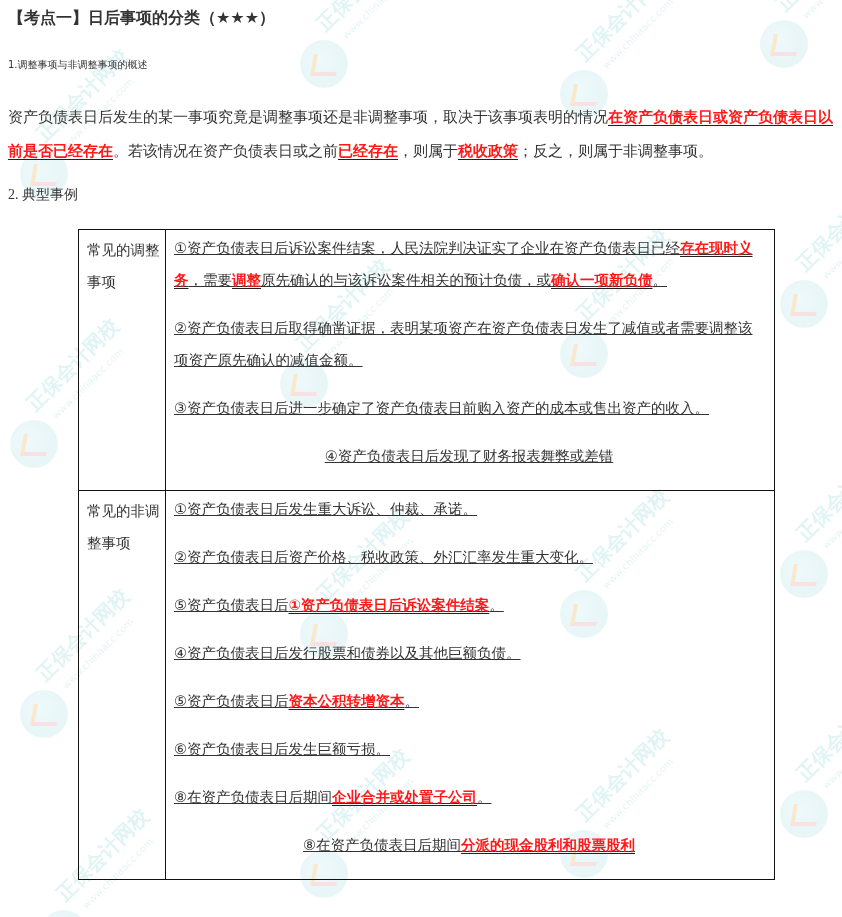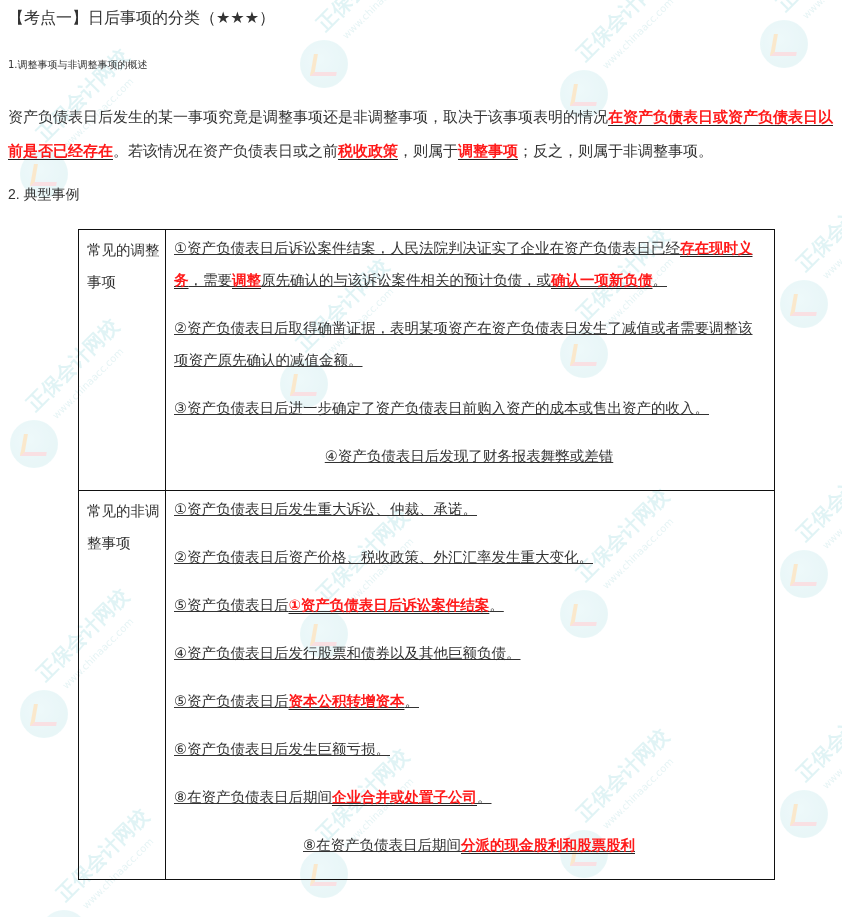--- a/index.html
+++ b/index.html
@@ -21,28 +21,28 @@
   .wm .txt {
     position: absolute; left: 30px; top: 0px; transform: rotate(-45deg); transform-origin: left bottom;
     color: #a9dfe3; font-size: 20px; font-weight: bold; white-space: nowrap;
   }
   .wm .url {
     position: absolute; left: 48px; top: 20px; transform: rotate(-45deg); transform-origin: left bottom;
     color: #b8dfe2; font-size: 10px; white-space: nowrap;
   }
   .content { position: relative; z-index: 1; }
   .heading-main {
-    position: absolute; left: 8px; top: 8px; font-size: 16px; color: #333;
+    position: absolute; left: 8px; top: 8px; font-size: 16px; color: #333; font-weight: bold;
   }
   .sub1 { position: absolute; left: 8px; top: 58px; font-size: 10px; }
   .para {
     position: absolute; left: 8px; top: 100px; width: 830px; font-size: 15px; line-height: 34px;
   }
   .hl { color: #ff1a1a; font-weight: bold; text-decoration: underline; text-decoration-color: #222; text-underline-offset: 3px; }
-  .sub2 { position: absolute; left: 8px; top: 186px; font-size: 14px; font-family: Liberation Sans, sans-serif; }
+  .sub2 { position: absolute; left: 8px; top: 186px; font-size: 14px; font-family: Liberation Serif, serif; }
   table.cases {
     position: absolute; left: 78px; top: 229px; width: 697px; border-collapse: collapse;
     font-size: 14.5px;
   }
   table.cases td { border: 1.5px solid #111; vertical-align: top; padding: 0; }
   td.label { width: 74px; padding: 4px 4px 0 8px !important; line-height: 32px; }
   td.items { padding: 2px 10px 8px 8px !important; text-decoration: underline; }
   .item { line-height: 32px; margin-bottom: 16px; }
   .item:last-child { margin-bottom: 10px; text-align: center; }
 </style>
@@ -128,21 +128,21 @@
     <div class="wm" style="left: 780px; top: 760px;">
       <div class="logo"></div>
       <div class="txt">正保会计网校</div>
       <div class="url">www.chinaacc.com</div>
     </div>
   </div>
 
 <div class="content">
   <div class="heading-main">【考点一】日后事项的分类（★★★）</div>
   <div class="sub1">1.调整事项与非调整事项的概述</div>
-  <div class="para" id="para1"><span>资产负债表日后发生的某一事项究竟是调整事项还是非调整事项，取决于该事项表明的情况</span><span class="hl">在资产负债表日或资产负债表日以前是否已经存在</span><span>。若该情况在资产负债表日或之前</span><span class="hl">税收政策</span><span>，则属于</span><span class="hl">调整事项</span><span>；反之，则属于非调整事项。</span></div>
+  <div class="para" id="para1"><span>资产负债表日后发生的某一事项究竟是调整事项还是非调整事项，取决于该事项表明的情况</span><span class="hl">在资产负债表日或资产负债表日以前是否已经存在</span><span>。若该情况在资产负债表日或之前</span><span class="hl">已经存在</span><span>，则属于</span><span class="hl">税收政策</span><span>；反之，则属于非调整事项。</span></div>
   <div class="sub2">2. 典型事例</div>
 
   <table class="cases">
     <tbody id="cases-body">
         <tr>
           <td class="label">常见的调整事项</td>
           <td class="items">
             <div class="item"><span>①资产负债表日后诉讼案件结案，人民法院判决证实了企业在资产负债表日已经</span><span class="hl">存在现时义务</span><span>，需要</span><span class="hl">调整</span><span>原先确认的与该诉讼案件相关的预计负债，或</span><span class="hl">确认一项新负债</span><span>。</span></div>
             <div class="item"><span>②资产负债表日后取得确凿证据，表明某项资产在资产负债表日发生了减值或者需要调整该项资产原先确认的减值金额。</span></div>
             <div class="item"><span>③资产负债表日后进一步确定了资产负债表日前购入资产的成本或售出资产的收入。</span></div>

